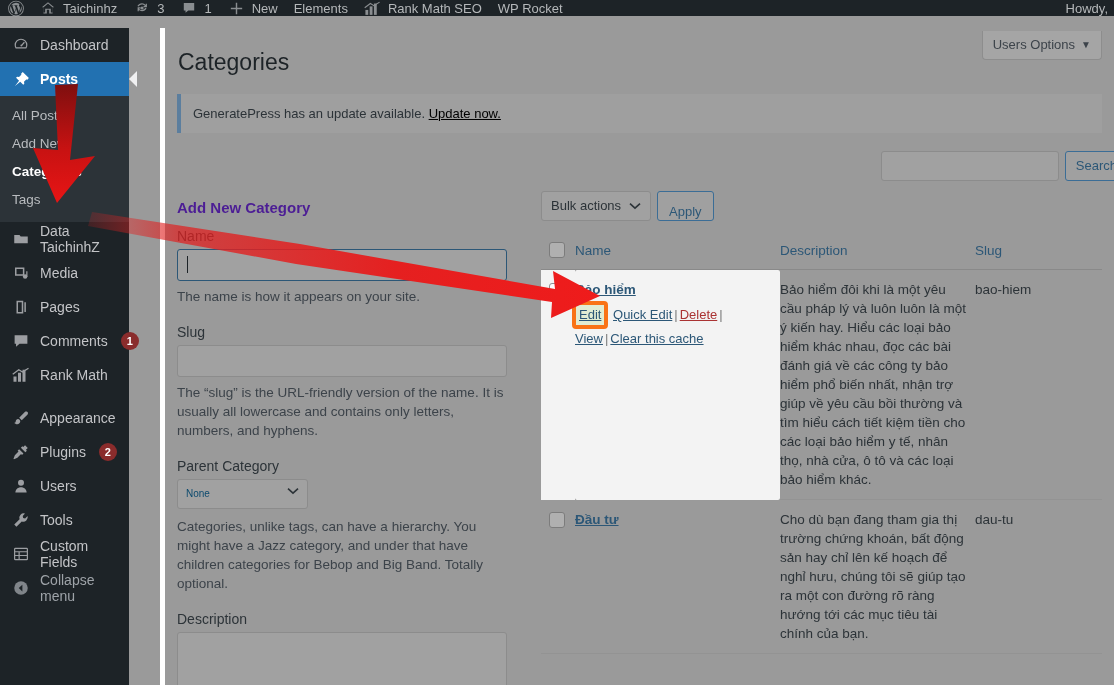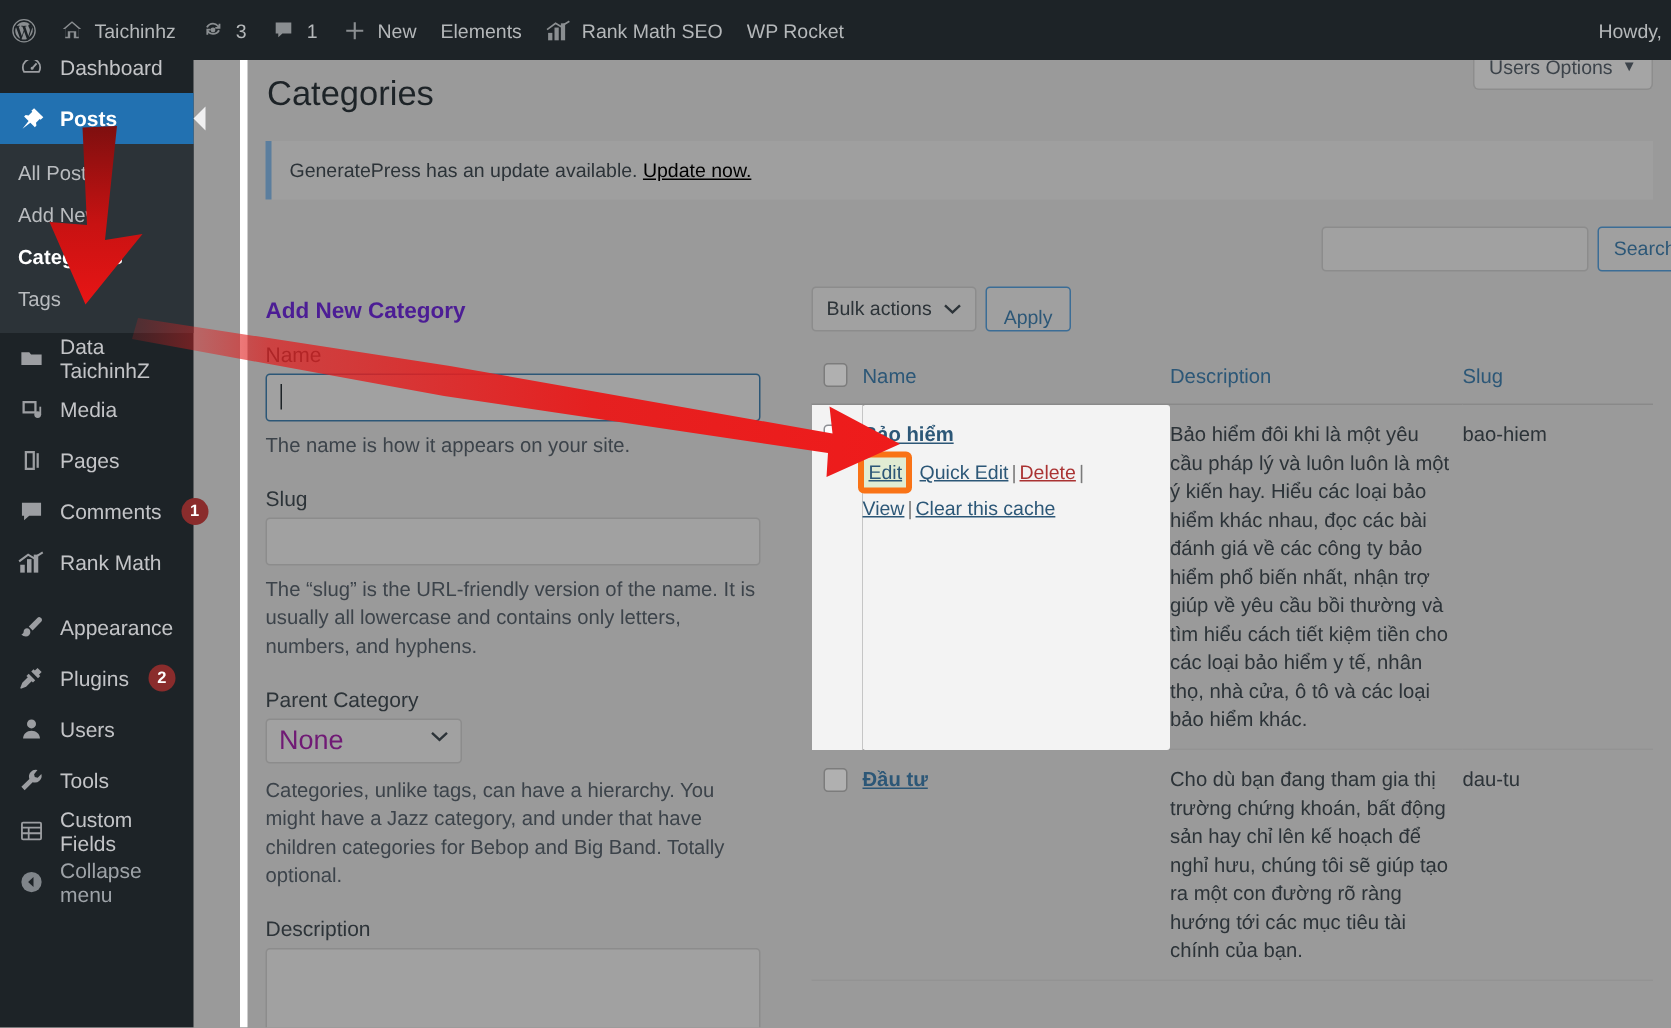--- a/index.html
+++ b/index.html
@@ -6,21 +6,21 @@
   html, body {
     width: 1114px; height: 685px;
     overflow: hidden;
     font-family: "Liberation Sans", "DejaVu Sans", sans-serif;
     background: #9a9a9a;
   }
   #root { position: relative; width: 1114px; height: 685px; overflow: hidden; }
 
   
   #adminbar {
-    position: absolute; top: 0; left: 0; width: 1114px; height: 40px;
+    position: absolute; top: 0; left: 0; width: 1114px; height: 16px;
     background: #1d2327; color: #b9bcbf;
     display: flex; align-items: center;
     font-size: 13px; z-index: 40;
   }
   .ab-item {
     display: flex; align-items: center; gap: 6px;
     height: 28px; padding: 0 8px; color: #b5b8ba; white-space: nowrap;
   }
   .ab-item.logo { padding-left: 7px; padding-right: 6px; }
   .ab-icon { display: inline-flex; align-items: center; justify-content: center; width: 18px; height: 18px; opacity: .72; }
@@ -121,22 +121,22 @@
     border-radius: 3px; background: #a1a1a1; padding: 0 8px;
     font-size: 14px; color: #1d2327;
   }
   .txt-input.plain { border-color: #8c8c8c; }
   .help {
     font-size: 13.5px; color: #3c434a; line-height: 19px;
     margin: 6px 0 18px 0; max-width: 330px;
   }
   .select-box {
     width: 131px; height: 30px; border: 1px solid #8c8c8c;
-    border-radius: 3px; background: #a1a1a1; font-size: 18px;
-    color: #701a75; padding: 0 8px; display: flex;
+    border-radius: 3px; background: #a1a1a1; font-size: 10px;
+    color: #0c4a6e; padding: 0 8px; display: flex;
     align-items: center; justify-content: space-between;
   }
   .textarea-box {
     width: 330px; height: 110px; border: 1px solid #8c8c8c;
     border-radius: 3px; background: #a1a1a1; position: relative;
   }
   .textarea-box::after {
     content: ""; position: absolute; right: 3px; bottom: 3px;
     width: 10px; height: 10px;
     background:

